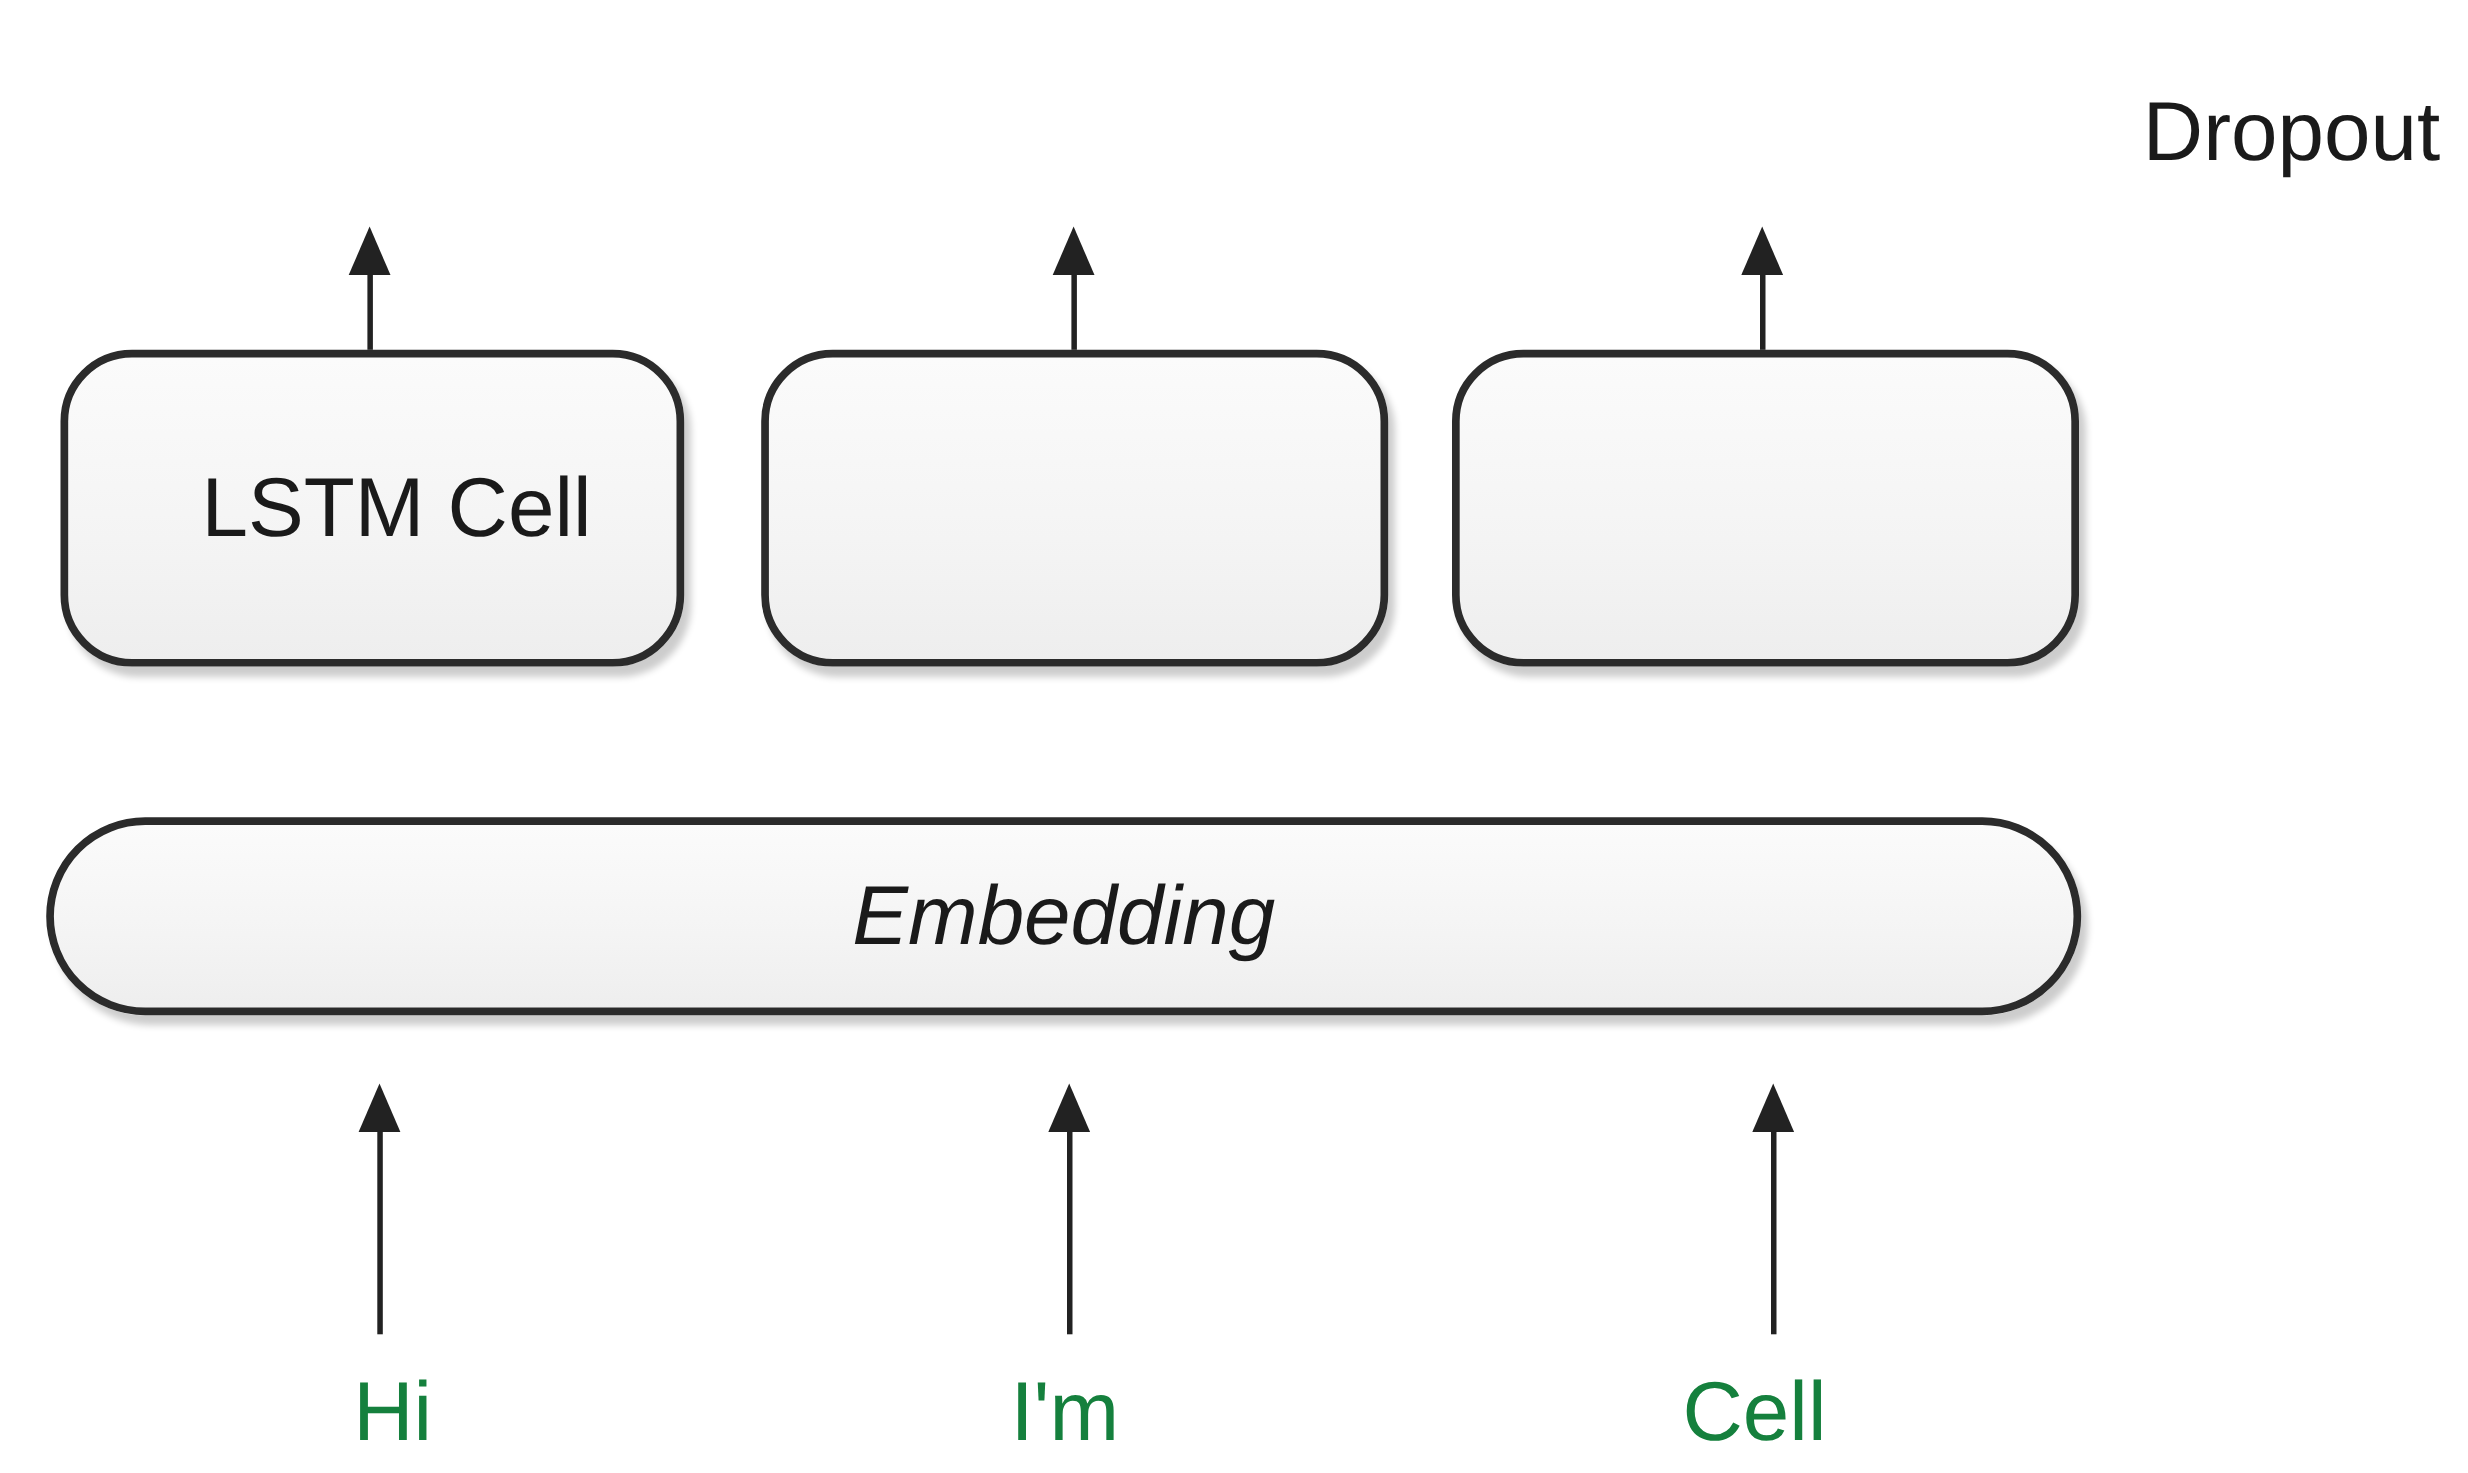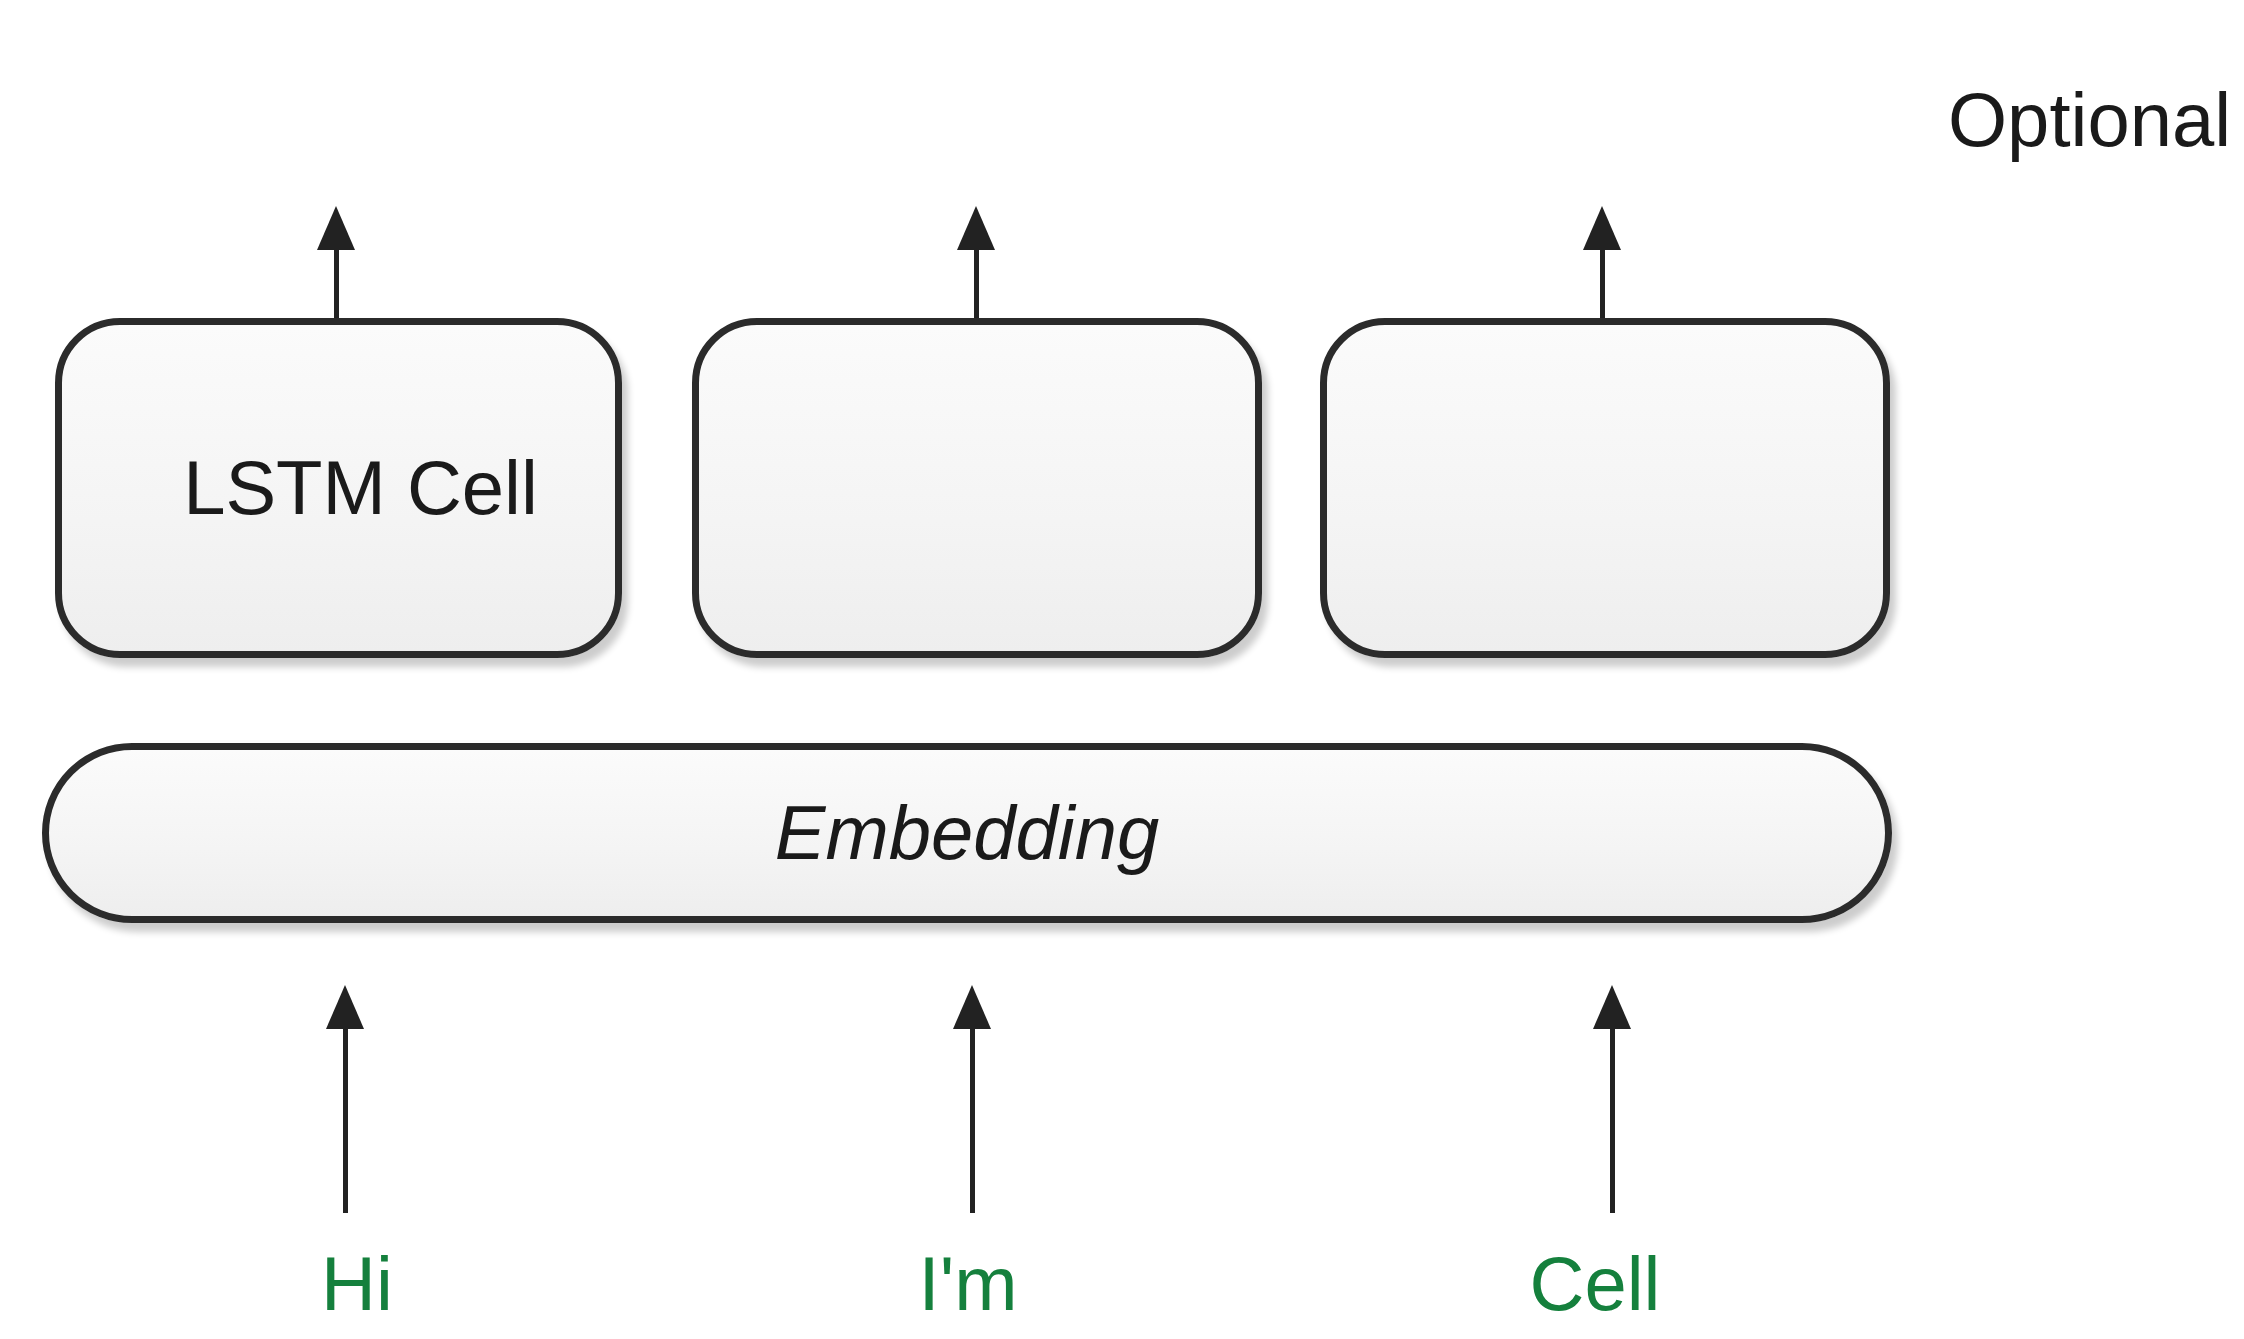--- a/index.html
+++ b/index.html
@@ -47,21 +47,21 @@
     left: 1948px;
     top: 76px;
     font-size: 76px;
     color: #1a1a1a;
     white-space: nowrap;
   }
   
   .cell-box {
     position: absolute;
     top: 318px;
-    height: 340px;
+    height: 288px;
     box-sizing: border-box;
     border: 7px solid #2b2b2b;
     border-radius: 65px;
     background: linear-gradient(180deg, #fbfbfb 0%, #f4f4f4 60%, #eeeeee 100%);
     box-shadow: 6px 9px 7px rgba(0,0,0,0.20);
     display: flex;
     align-items: center;
     justify-content: center;
     padding-left: 44px;
   }
@@ -111,21 +111,21 @@
     color: #15803d;
     white-space: nowrap;
   }
 </style>
 </head>
 <body>
 
 <div class="canvas">
 
 
-  <div class="side-note">Optional</div>
+  <div class="side-note">Dropout</div>
 
   <div class="arrow" style="left:317px; top:206px; height:112px">
     <div class="arrow-head"></div>
     <div class="arrow-line"></div>
   </div>
   <div class="arrow" style="left:957px; top:206px; height:112px">
     <div class="arrow-head"></div>
     <div class="arrow-line"></div>
   </div>
   <div class="arrow" style="left:1583px; top:206px; height:112px">

